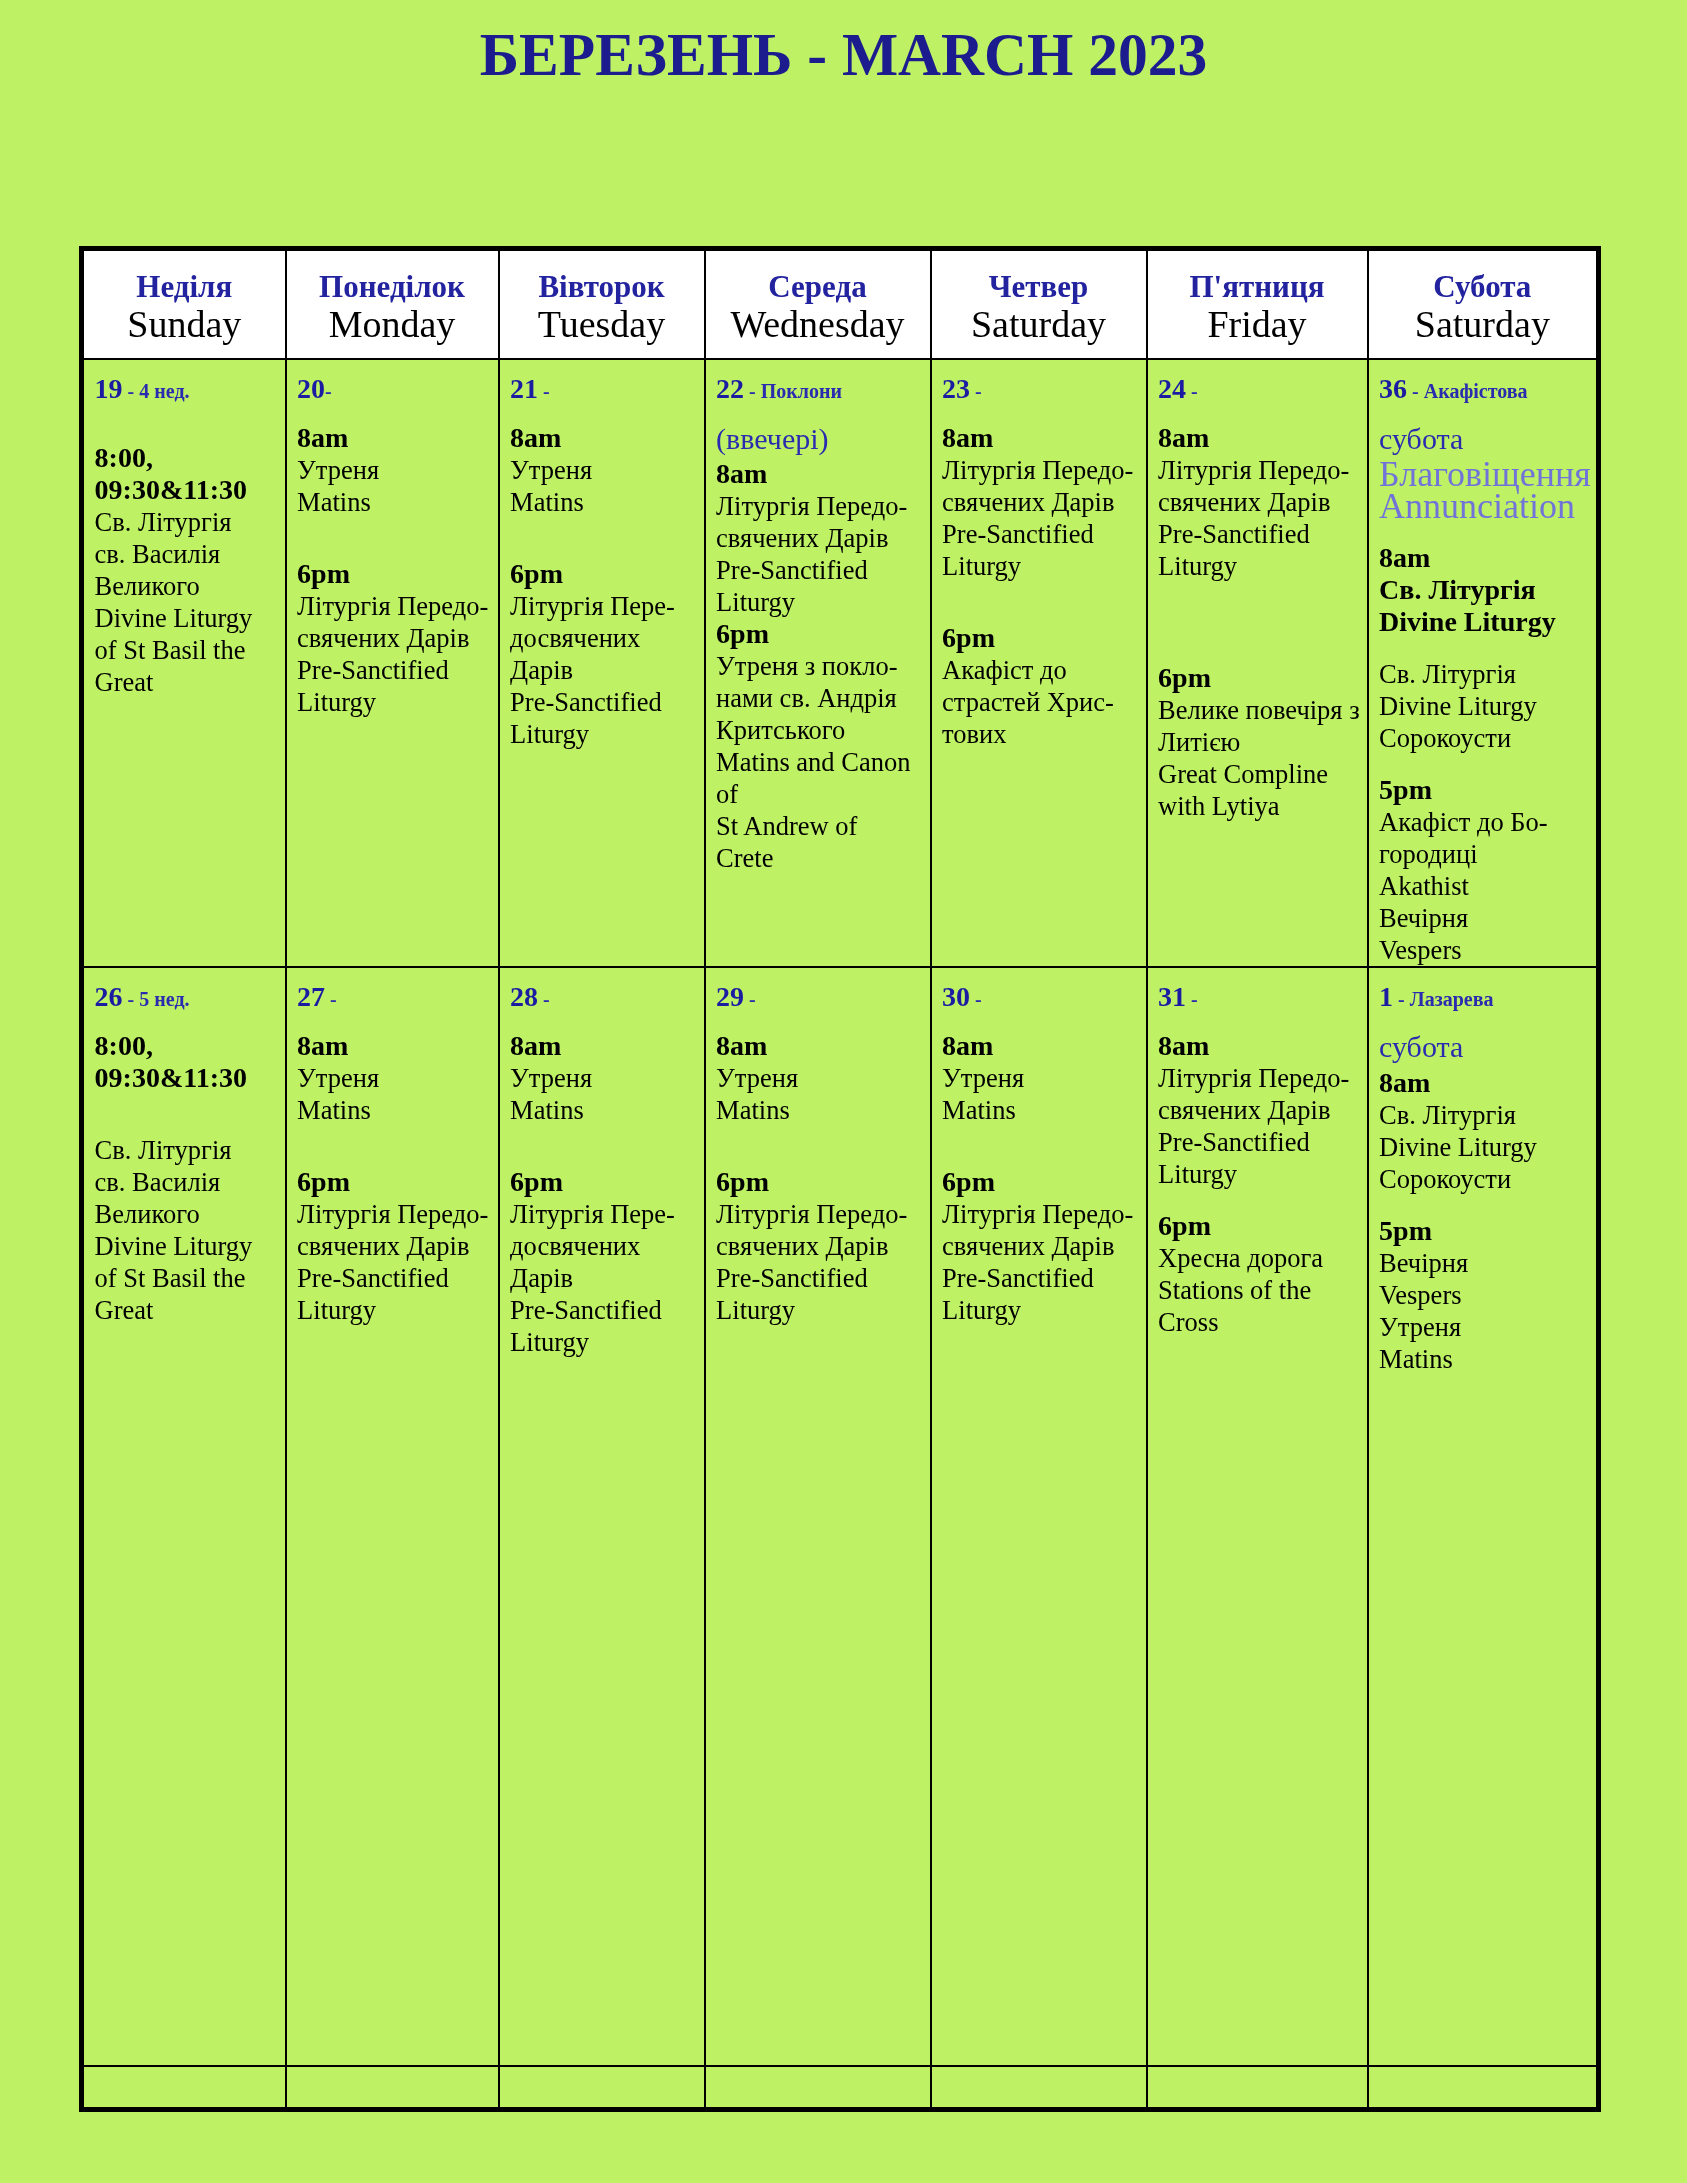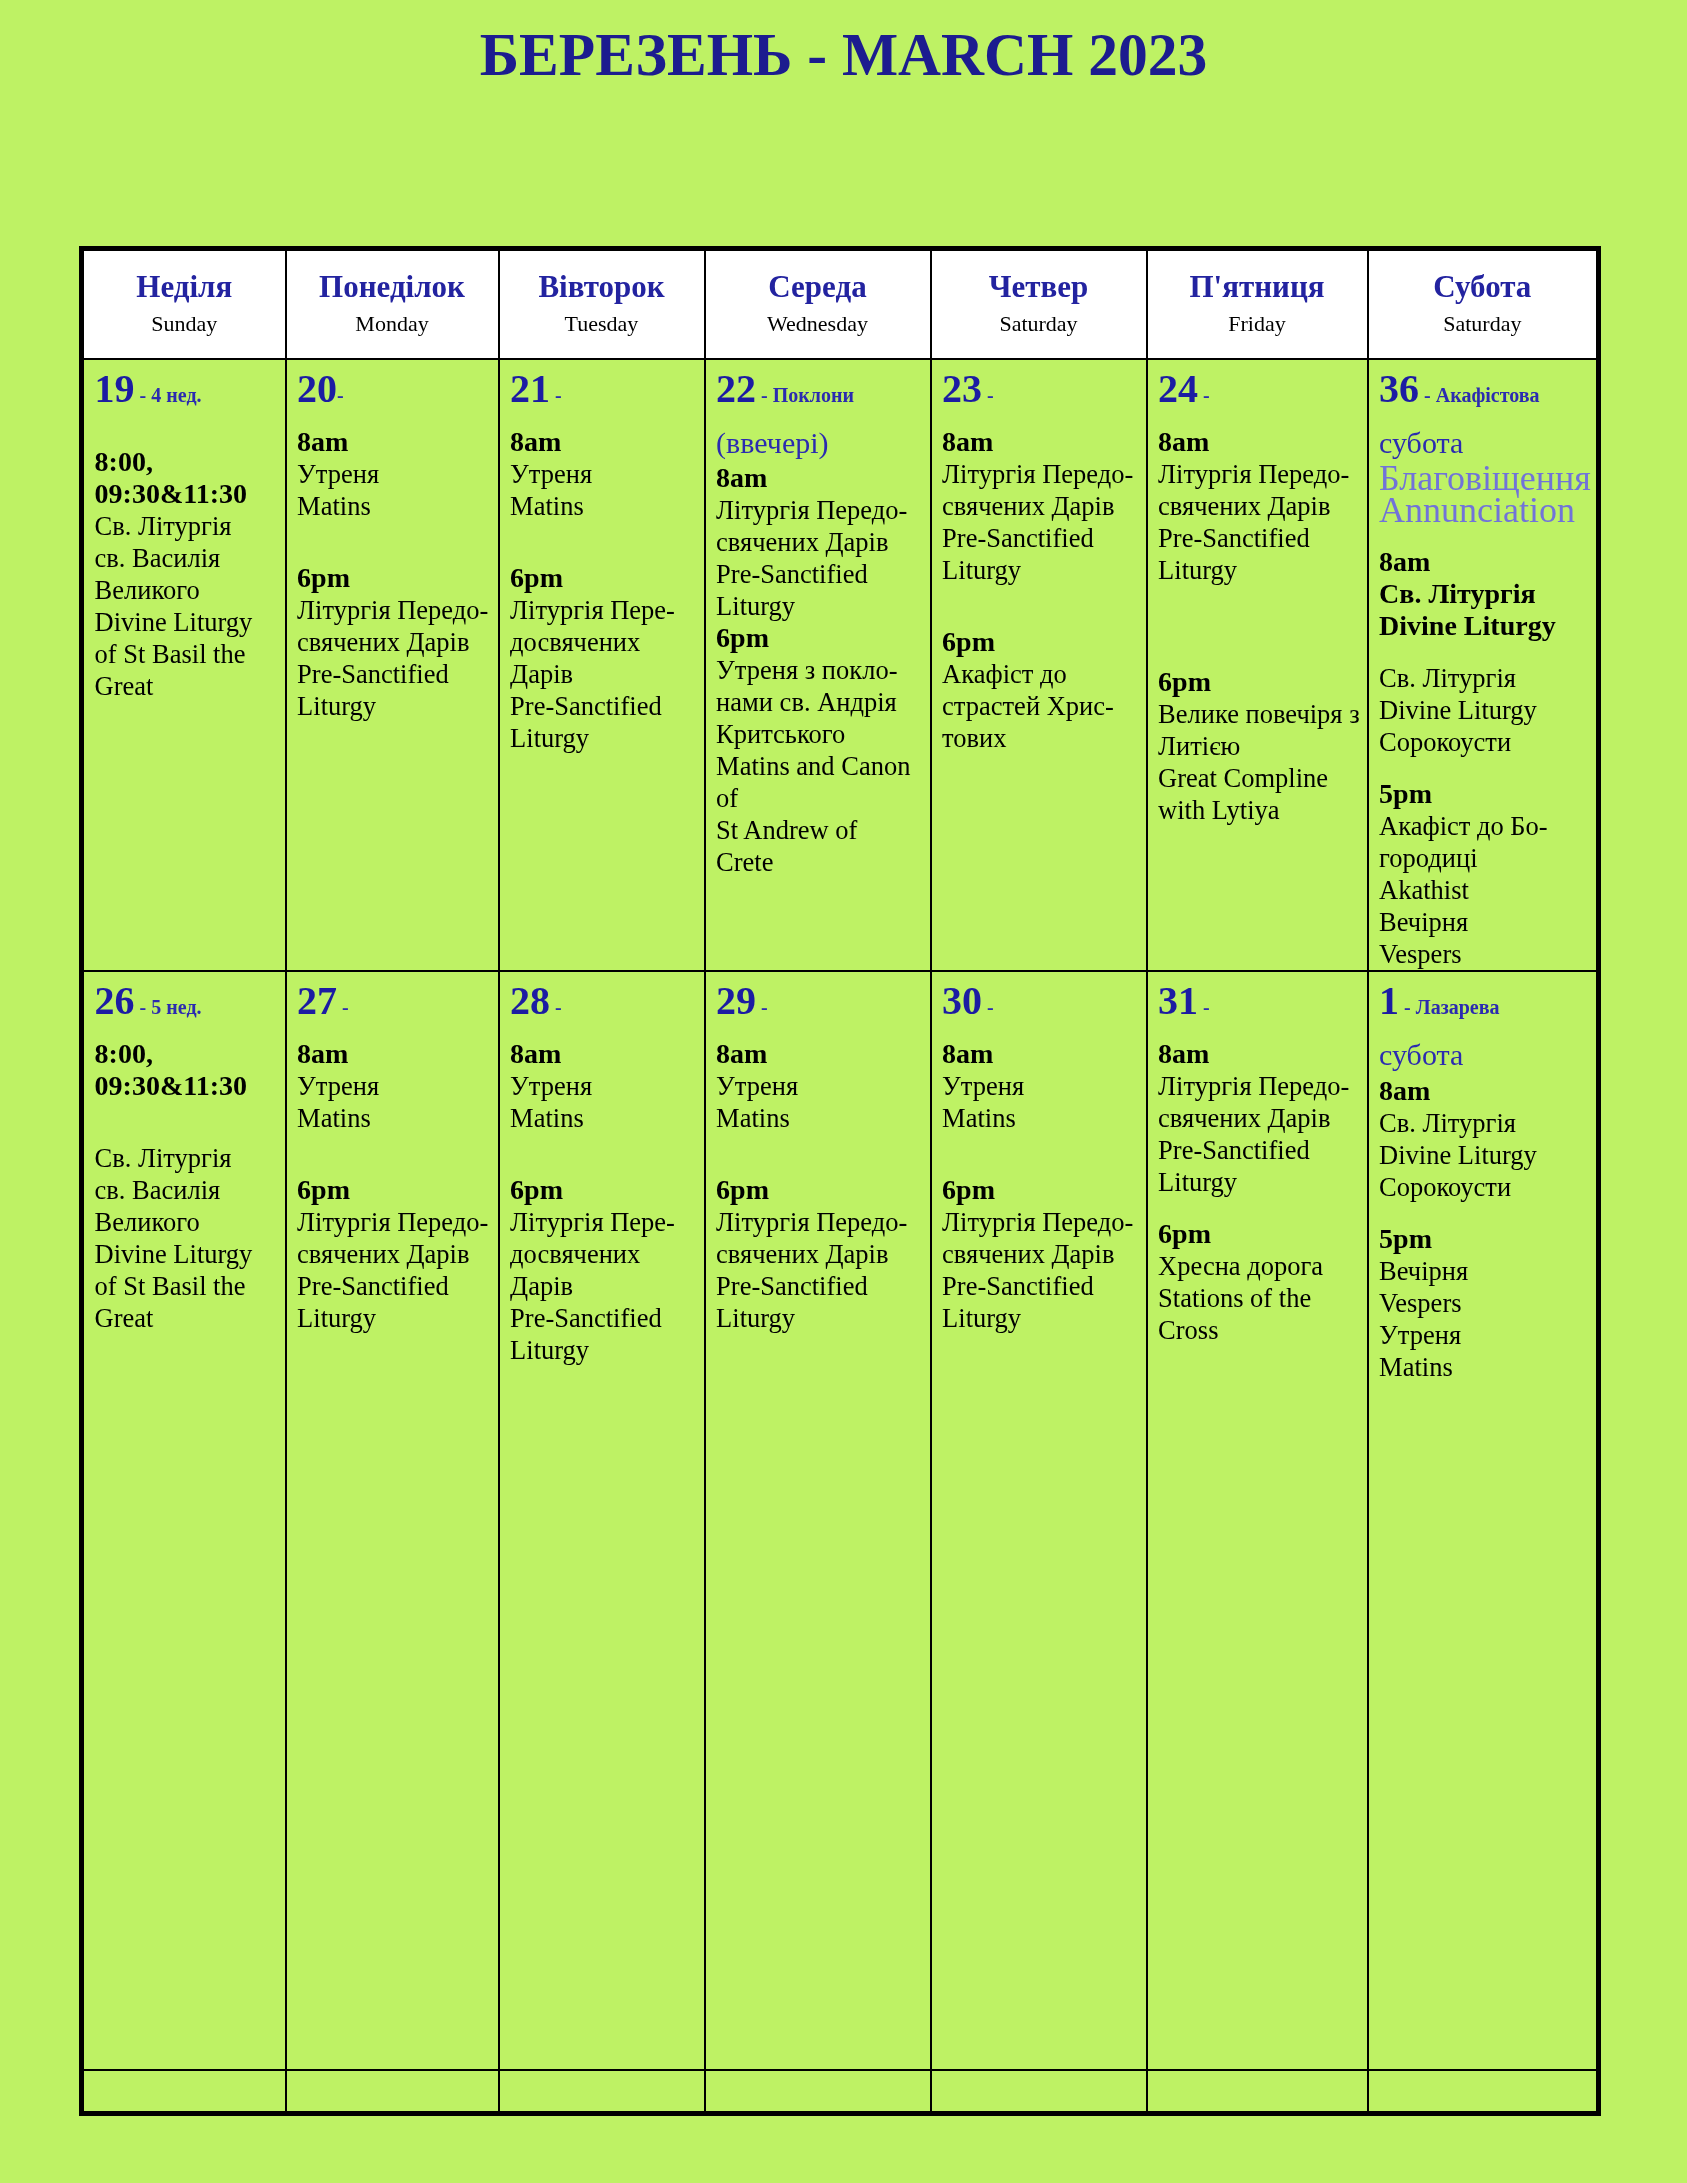--- a/index.html
+++ b/index.html
@@ -43,35 +43,35 @@
     height:107px;
     background:#fff;
   }
   .th-ua{
     font-size:31px;
     font-weight:bold;
     color:var(--c-day,#2323a0);
     line-height:38px;
   }
   .th-en{
-    font-size:22px;
+    font-size:38px;
     font-weight:normal;
     color:#000;
     line-height:36px;
   }
   td .cell{
     padding:6.6px 5.3px 0 10.6px;
   }
   .numline{
     line-height:44px;
     margin-bottom:5.3px;
     white-space:nowrap;
   }
   .num{
-    font-size:40px;
+    font-size:28px;
     font-weight:bold;
     color:var(--c-num,#1c1ca3);
   }
   .annot{
     font-size:20px;
     font-weight:bold;
     color:var(--c-annot,#2b2bb0);
   }
   .annot2{
     font-size:30px;

